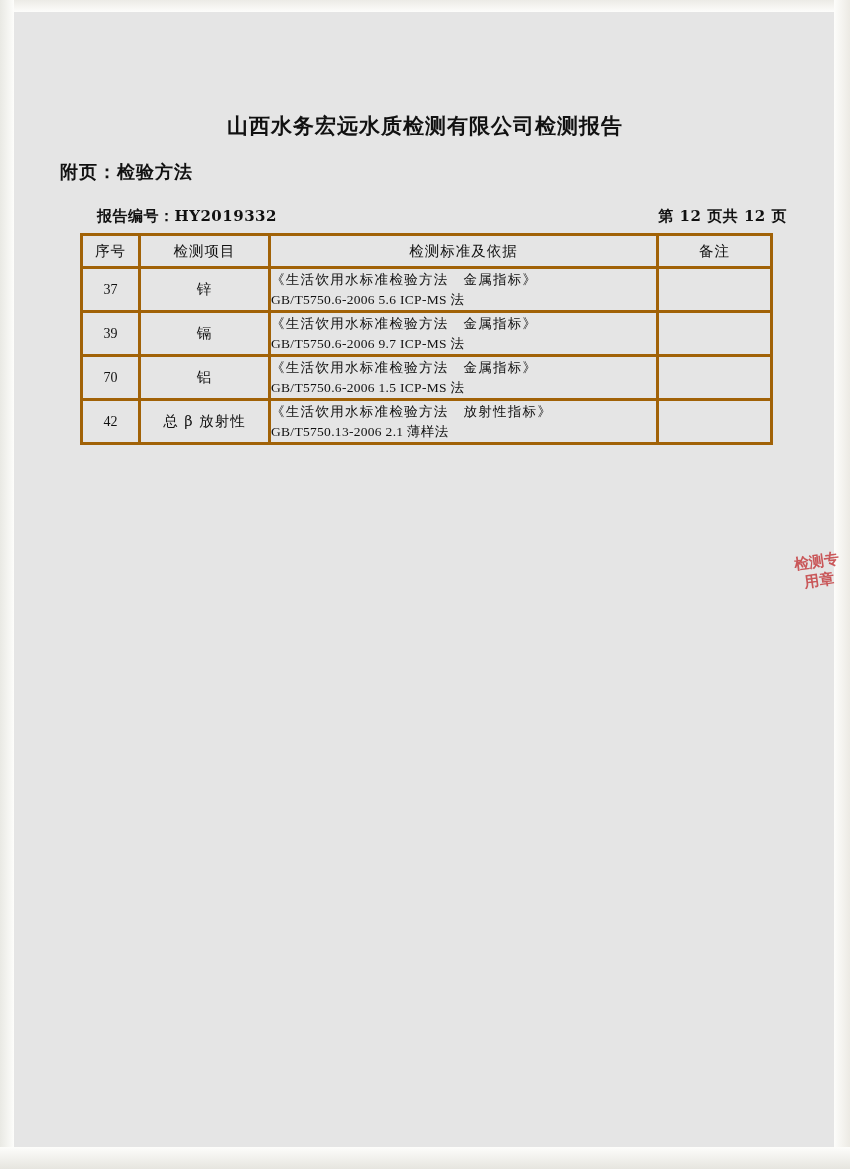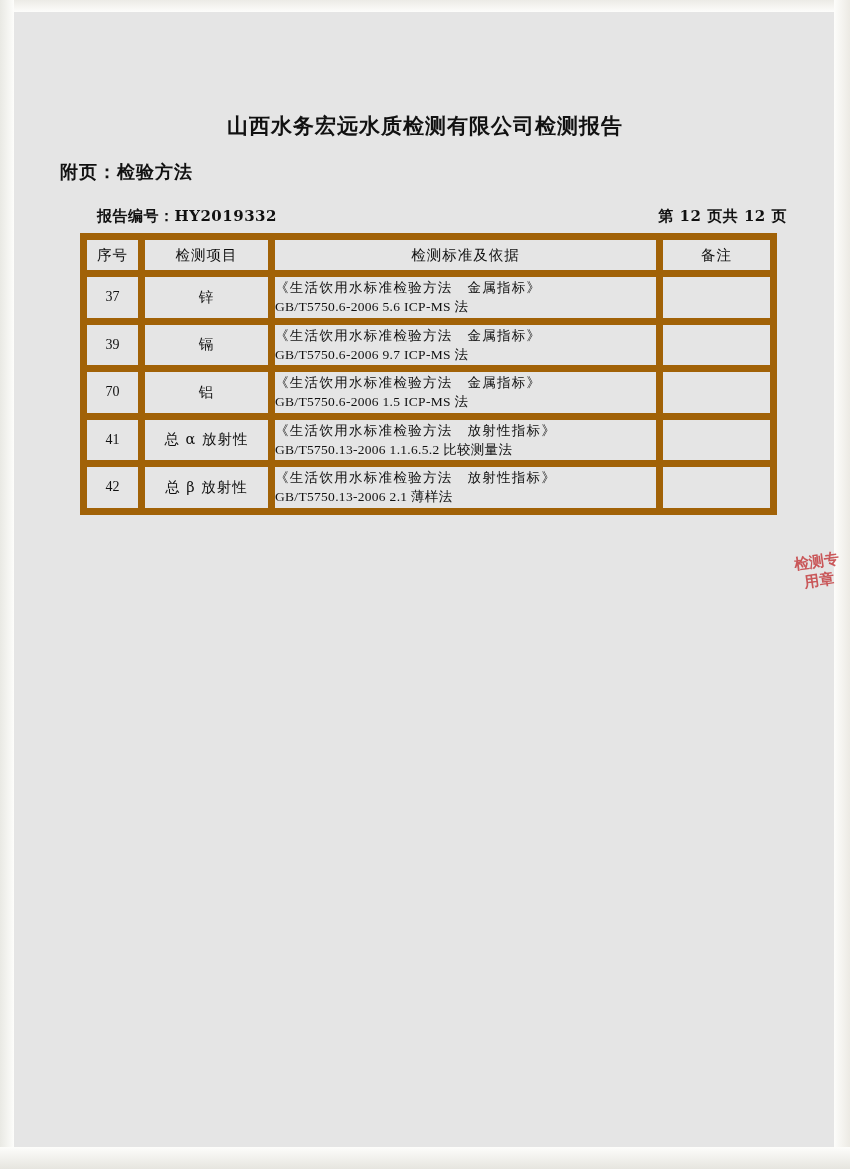--- a/index.html
+++ b/index.html
@@ -87,21 +87,21 @@
   table.method-table {
     position: absolute;
     top: 233px;
     left: 80px;
     width: 690px;
     border-collapse: collapse;
     table-layout: fixed;
   }
   table.method-table th,
   table.method-table td {
-    border: 7px solid #a16207;
+    border: 3px solid #a16207;
     padding: 0;
     vertical-align: middle;
   }
   table.method-table thead th {
     height: 30px;
     font-size: 14.5px;
     font-weight: normal;
     text-align: center;
     letter-spacing: 1px;
     font-family: "DejaVu Serif", "Liberation Serif", serif;
@@ -215,29 +215,20 @@
       <tr>
         <td class="cell-no">70</td>
         <td class="cell-item">铝</td>
         <td class="cell-std">
           <span class="line1">《生活饮用水标准检验方法　金属指标》</span>
           <span class="line2">GB/T5750.6-2006  1.5 ICP-MS 法</span>
         </td>
         <td class="cell-remark"></td>
       </tr>
       <tr>
-        <td class="cell-no">41</td>
-        <td class="cell-item">总 α 放射性</td>
-        <td class="cell-std">
-          <span class="line1">《生活饮用水标准检验方法　放射性指标》</span>
-          <span class="line2">GB/T5750.13-2006 1.1.6.5.2 比较测量法</span>
-        </td>
-        <td class="cell-remark"></td>
-      </tr>
-      <tr>
         <td class="cell-no">42</td>
         <td class="cell-item">总 β 放射性</td>
         <td class="cell-std">
           <span class="line1">《生活饮用水标准检验方法　放射性指标》</span>
           <span class="line2">GB/T5750.13-2006 2.1 薄样法</span>
         </td>
         <td class="cell-remark"></td>
       </tr>
     </tbody>
   </table>

